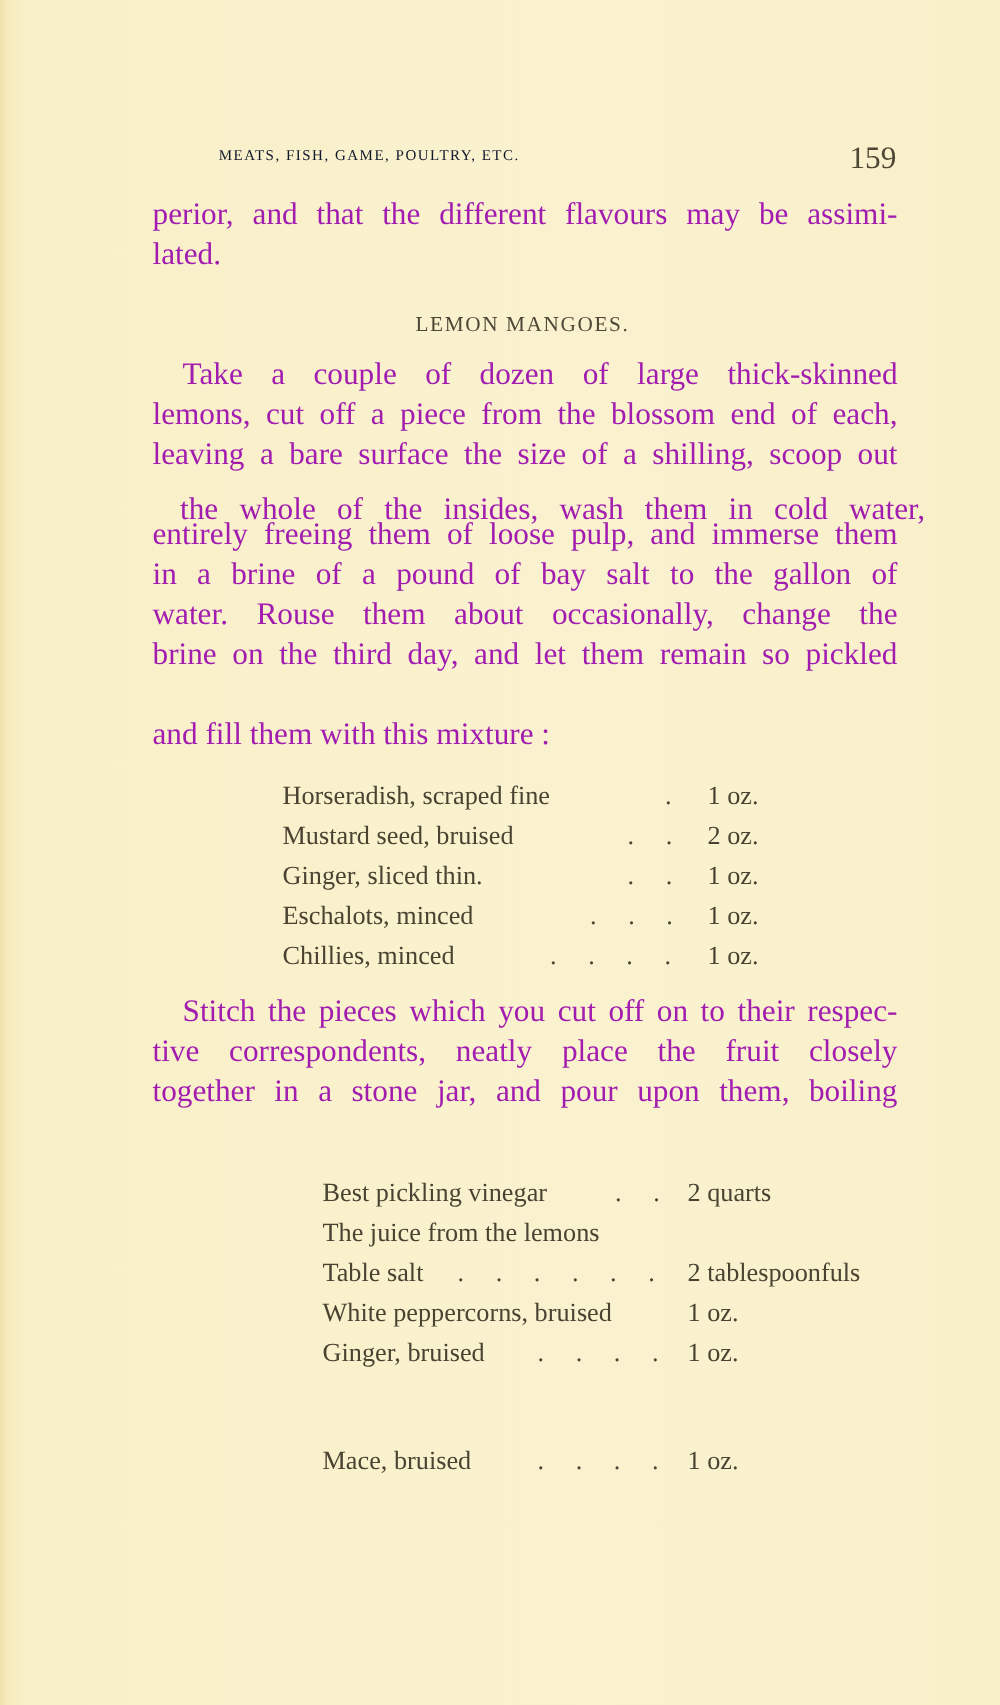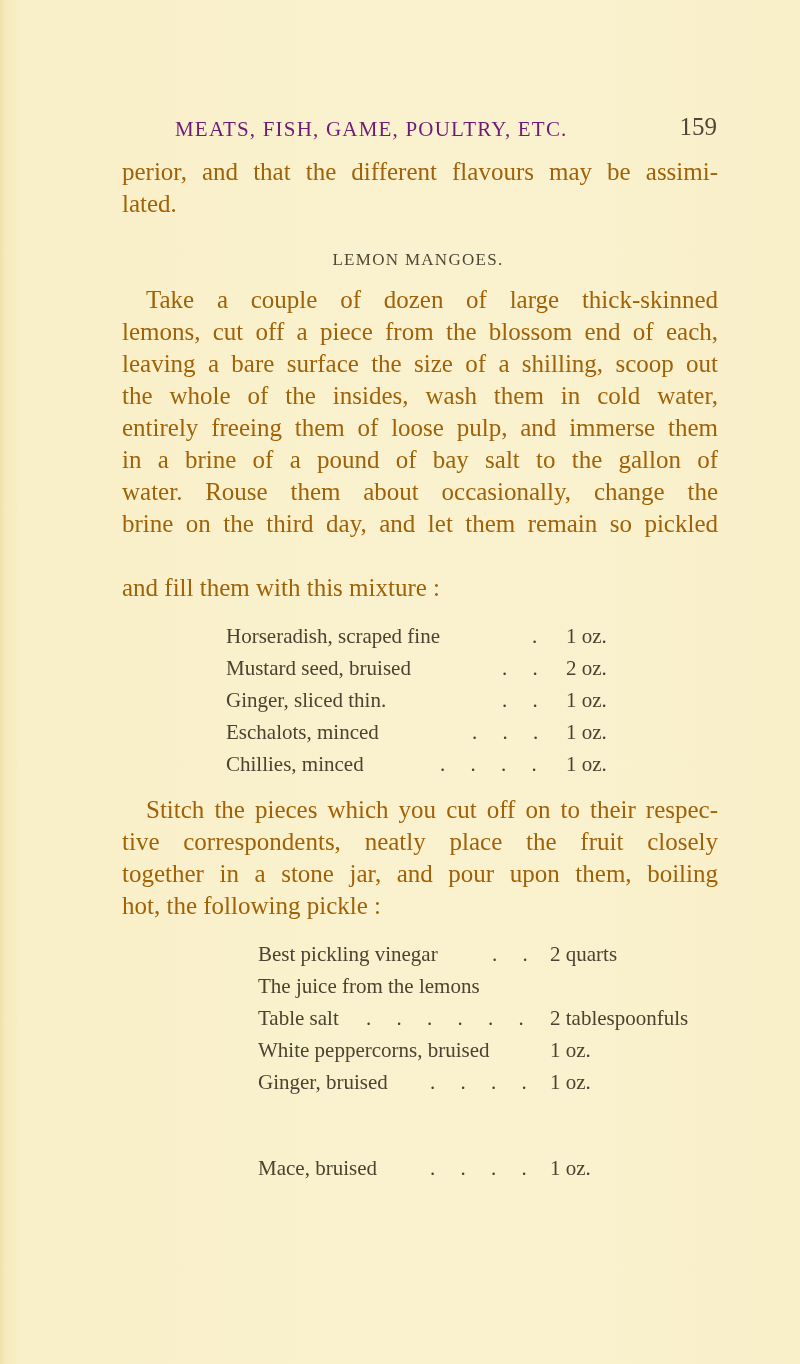--- a/index.html
+++ b/index.html
@@ -28,43 +28,43 @@
       top: 113px;
       left: 175px;
       width: 542px;
       height: 30px;
     }
     .running-title {
       position: absolute;
       left: 0;
       top: 4px;
       font-family: "Liberation Serif", serif;
-      font-size: 21px;
+      font-size: 12px;
       letter-spacing: 1.2px;
-      color: #701a75;
+      color: #0f172a;
       font-variant: small-caps;
       text-transform: uppercase;
     }
     .page-number {
       position: absolute;
       right: 0;
       top: 0;
       font-family: "Liberation Serif", serif;
       font-size: 25px;
       color: #4e4735;
     }
     .line {
       position: absolute;
       left: 122px;
       width: 596px;
       font-family: "Liberation Serif", serif;
       font-size: 25px;
       line-height: 32px;
       white-space: nowrap;
-      color: #a16207;
+      color: #a21caf;
     }
     .justify {
       text-align: justify;
       text-align-last: justify;
     }
     .indent {
       left: 146px;
       width: 572px;
     }
     .section-heading {
@@ -118,21 +118,21 @@
   </div>
 
   <div class="line justify" style="top:156px;">perior, and that the different flavours may be assimi-</div>
   <div class="line" style="top:188px;">lated.</div>
 
   <div class="section-heading">LEMON MANGOES.</div>
 
   <div class="line justify indent" style="top:284px;">Take a couple of dozen of large thick-skinned</div>
   <div class="line justify" style="top:316px;">lemons, cut off a piece from the blossom end of each,</div>
   <div class="line justify" style="top:348px;">leaving a bare surface the size of a shilling, scoop out</div>
-  <div class="line justify" style="top:380px;">the whole of the insides, wash them in cold water,</div>
+  <div class="line justify" style="top:392px;margin-left:22px;">the whole of the insides, wash them in cold water,</div>
   <div class="line justify" style="top:444px;">in a brine of a pound of bay salt to the gallon of</div>
   <div class="line justify" style="top:412px;">entirely freeing them of loose pulp, and immerse them</div>
   <div class="line justify" style="top:476px;">water. Rouse them about occasionally, change the</div>
   <div class="line justify" style="top:508px;">brine on the third day, and let them remain so pickled</div>
   <div class="line" style="top:572px;">and fill them with this mixture :</div>
 
   <div class="recipe-row mixture-row" style="top:620px;">
     <span class="item">Horseradish, scraped fine</span>
     <span class="leader" style="left:306px;">.</span>
     <span class="qty">1 oz.</span>
@@ -154,21 +154,20 @@
   </div>
   <div class="recipe-row mixture-row" style="top:748px;">
     <span class="item">Chillies, minced</span>
     <span class="leader" style="left:214px;">. . . .</span>
     <span class="qty">1 oz.</span>
   </div>
 
   <div class="line justify indent" style="top:794px;">Stitch the pieces which you cut off on to their respec-</div>
   <div class="line justify" style="top:826px;">tive correspondents, neatly place the fruit closely</div>
   <div class="line justify" style="top:858px;">together in a stone jar, and pour upon them, boiling</div>
-  <div class="line" style="top:890px;">hot, the following pickle :</div>
 
   <div class="recipe-row pickle-row" style="top:938px;">
     <span class="item">Best pickling vinegar</span>
     <span class="leader" style="left:234px;">. .</span>
     <span class="qty">2 quarts</span>
   </div>
   <div class="recipe-row pickle-row" style="top:970px;">
     <span class="item">The juice from the lemons</span>
     <span class="leader"></span>
     <span class="qty"></span>

